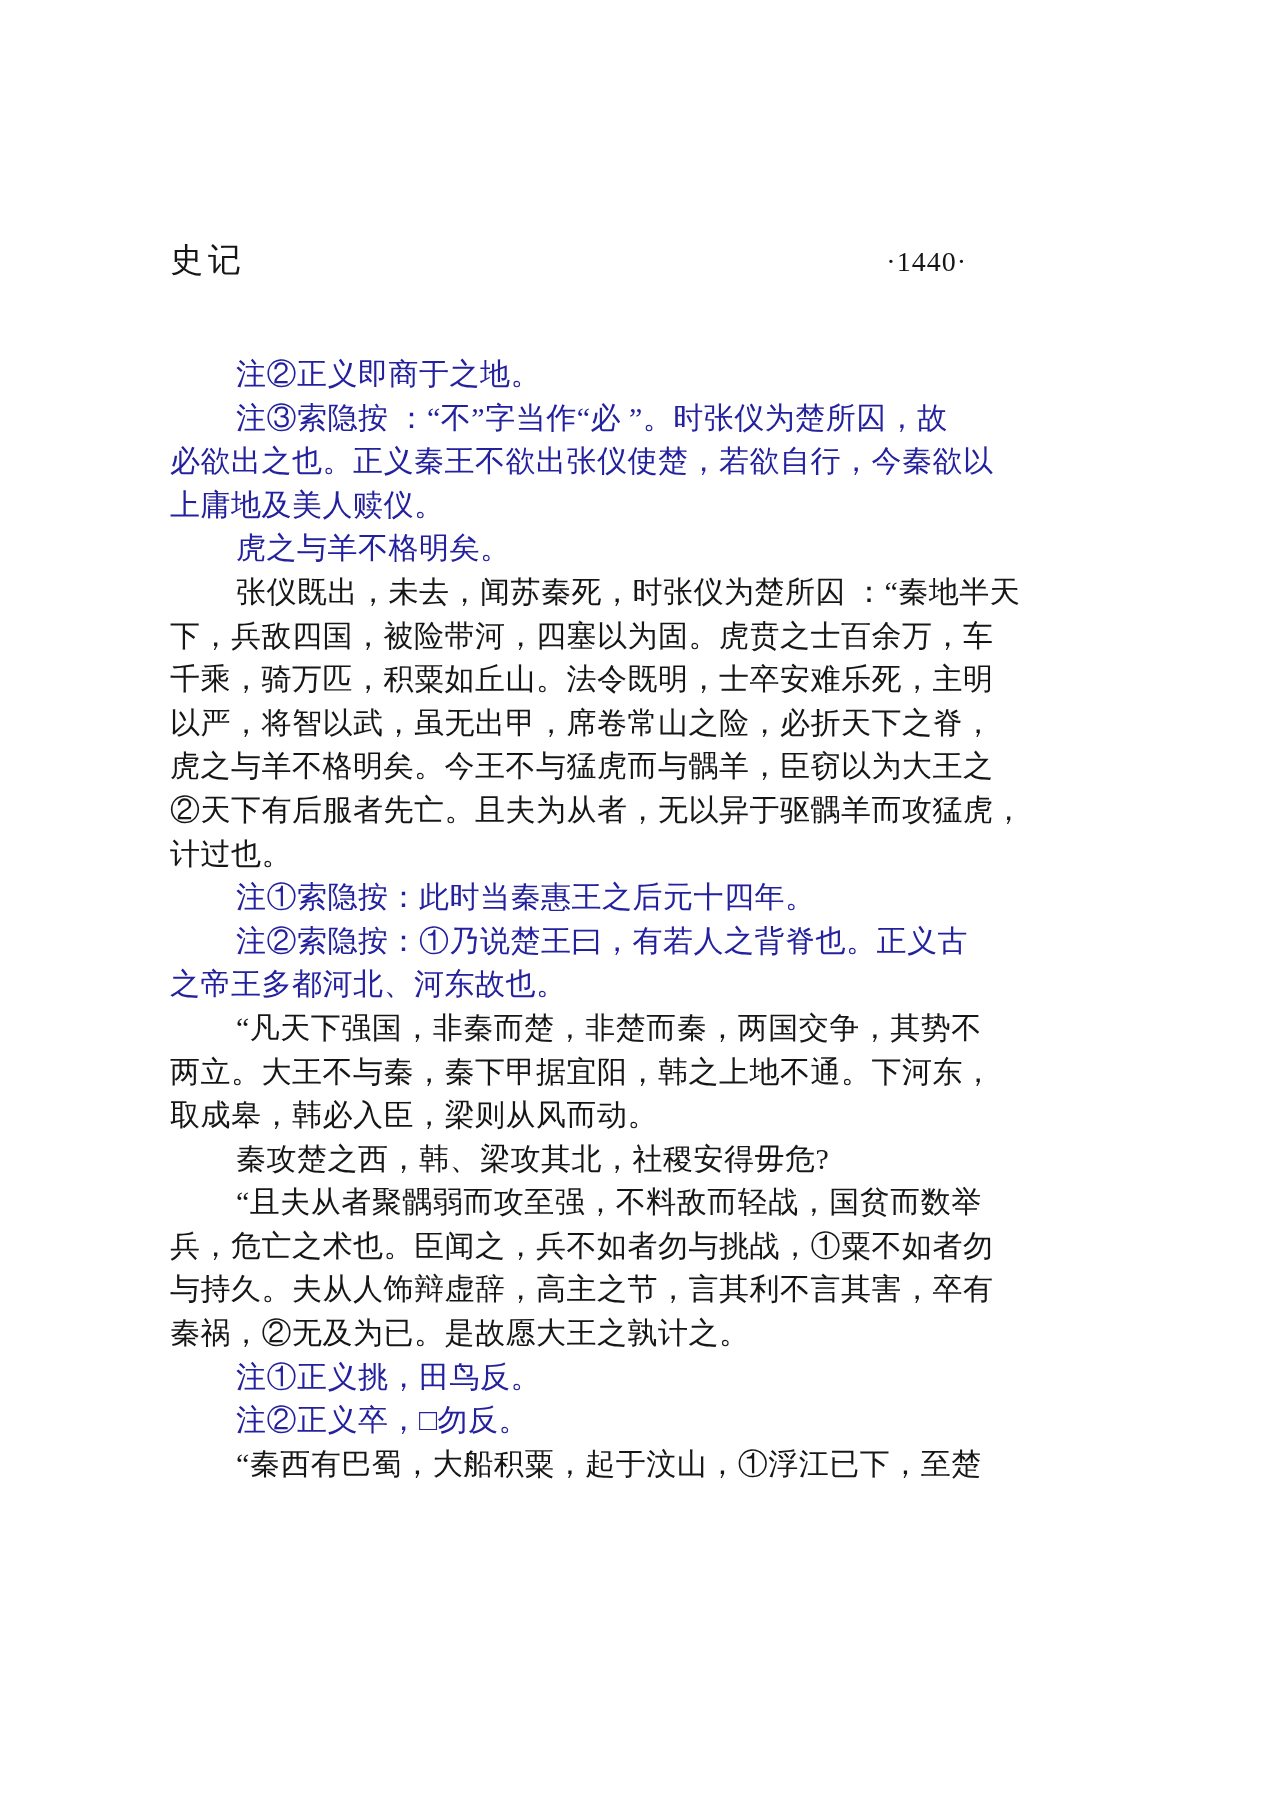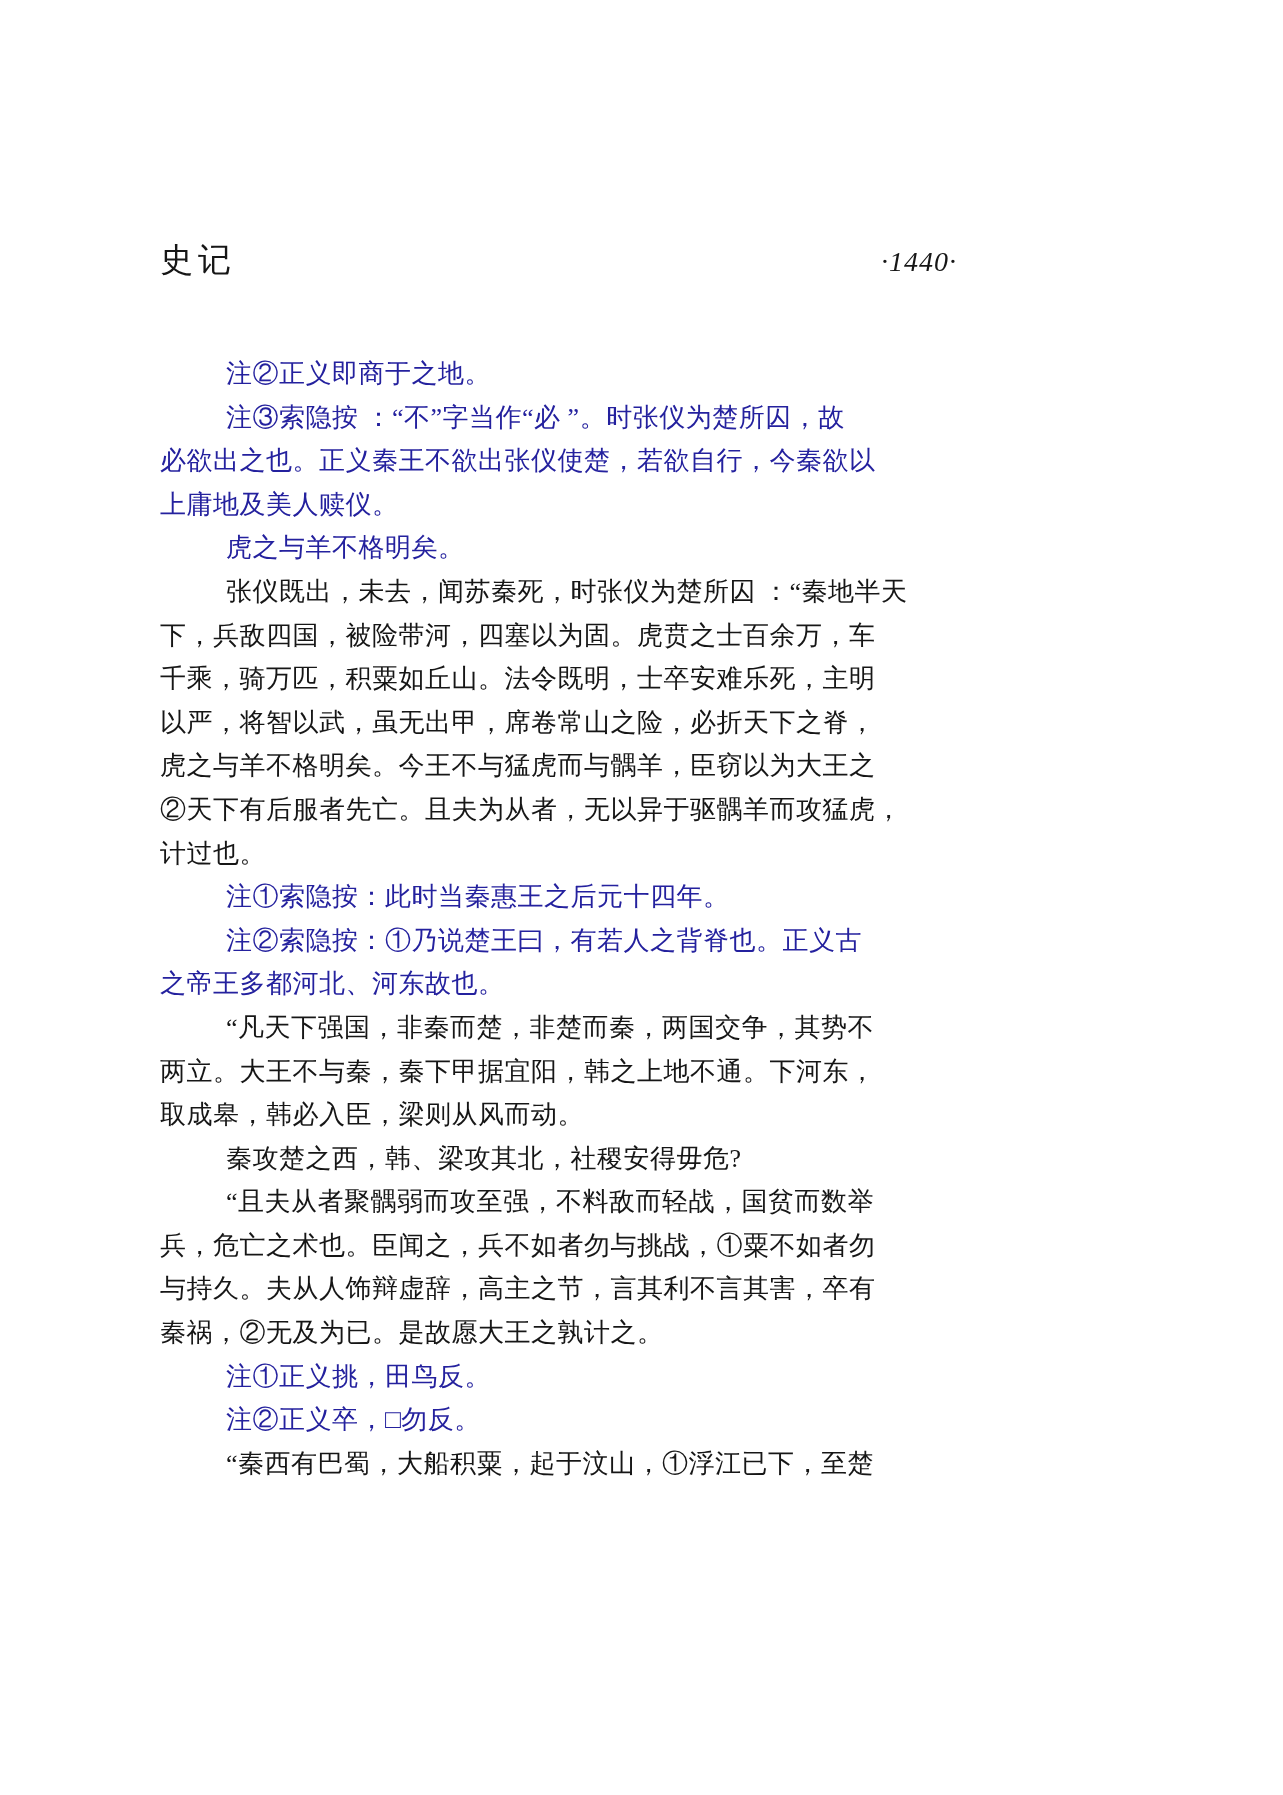--- a/index.html
+++ b/index.html
@@ -10,48 +10,47 @@
   .page {
     position: relative;
     width: 1283px;
     height: 1795px;
     background: var(--bg-color, #ffffff);
     overflow: hidden;
     font-family: "Liberation Serif", "DejaVu Serif", serif;
   }
   .content {
     position: absolute;
-    left: 160px;
+    left: 170px;
     top: 238px;
     width: 845px;
   }
   .page-header {
     display: flex;
     justify-content: space-between;
     align-items: baseline;
     height: 34px;
   }
   .book-title {
     font-size: 33px;
     letter-spacing: 5px;
     color: var(--body-color, #161616);
     font-weight: 500;
   }
   .page-number {
     font-size: 28px;
     color: var(--body-color, #161616);
     padding-right: 48px;
     letter-spacing: 1px;
-    font-style: italic;
   }
   .page-body {
     margin-top: 80px;
   }
   .line {
-    font-size: 26px;
+    font-size: 30px;
     line-height: 43.6px;
     height: 43.6px;
     white-space: nowrap;
     color: var(--body-color, #161616);
     letter-spacing: 0.5px;
   }
   .line.note {
     color: var(--note-color, #24219e);
   }
   .line.indent {

